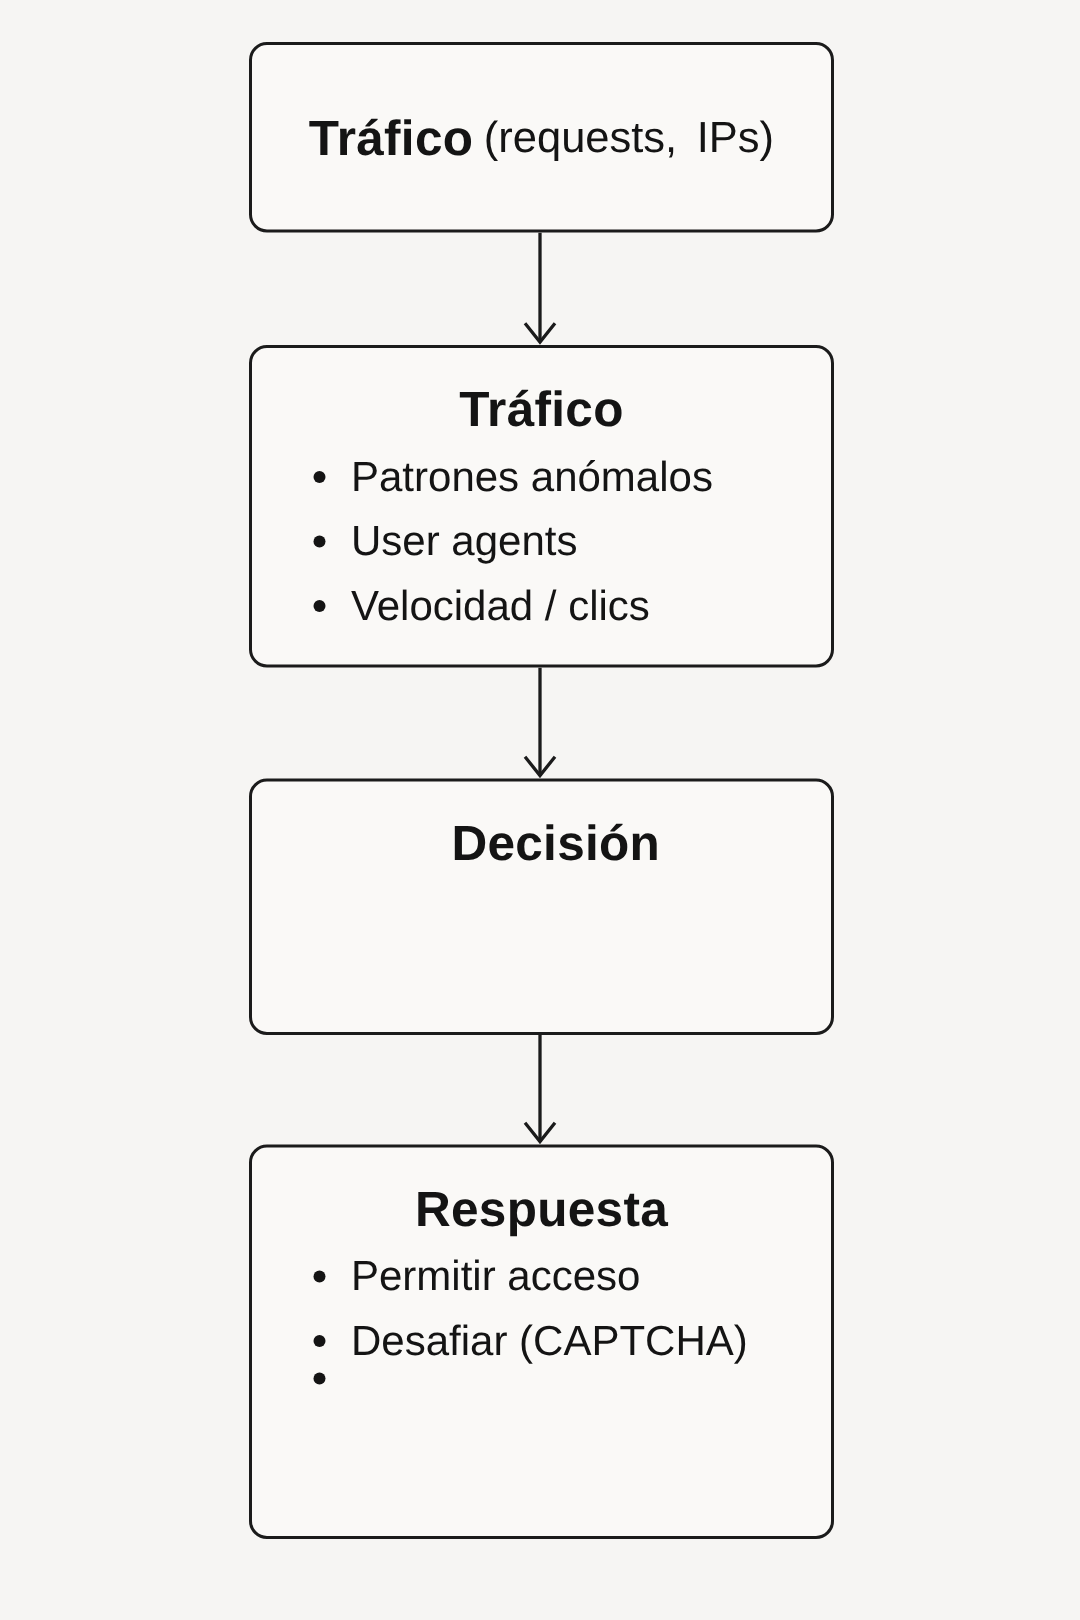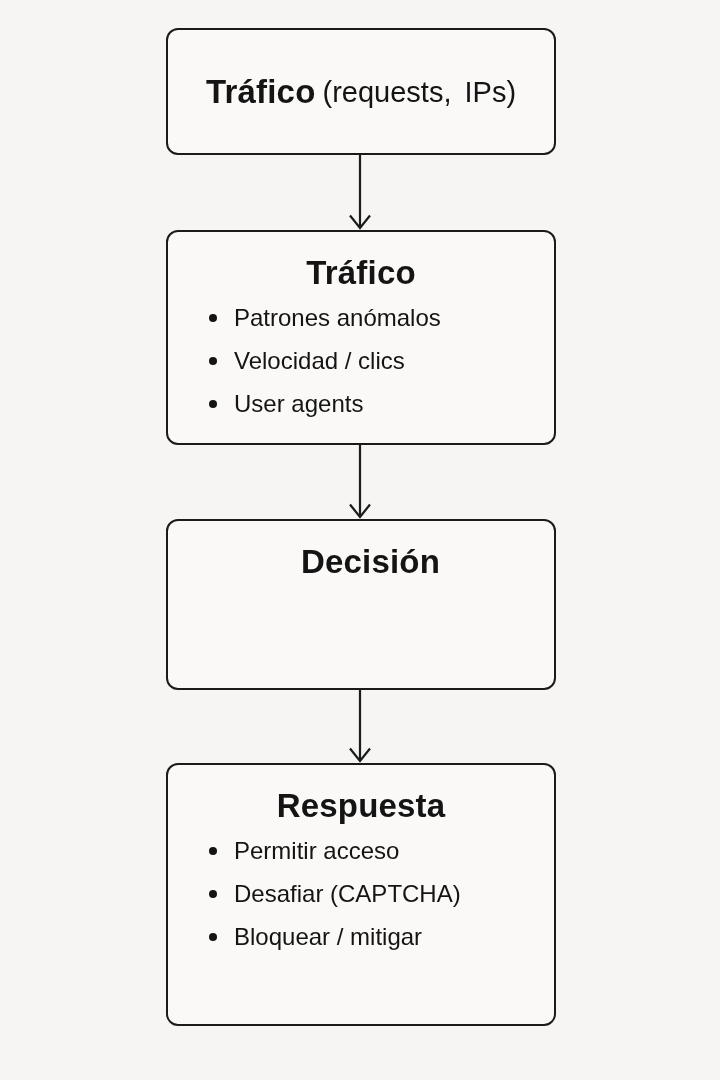--- a/index.html
+++ b/index.html
@@ -50,21 +50,21 @@
   }
   .bullet-list {
     list-style: none;
     margin: 4px 0 0 0;
     padding: 0;
   }
   .bullet-item {
     display: flex;
     align-items: center;
     line-height: 43px;
-    font-size: 24px;
+    font-size: 28px;
   }
   .bullet-dot {
     flex: 0 0 auto;
     width: 8px;
     height: 8px;
     border-radius: 50%;
     background: #141414;
     margin-left: 41px;
     margin-right: 17px;
   }
@@ -97,25 +97,25 @@
 
   <section class="node node-2">
     <h2 class="node-title">Tráfico</h2>
     <ul class="bullet-list">
       <li class="bullet-item">
         <span class="bullet-dot"></span>
         <span>Patrones anómalos</span>
       </li>
       <li class="bullet-item">
         <span class="bullet-dot"></span>
-        <span>Velocidad / clics</span>
+        <span>User agents</span>
       </li>
       <li class="bullet-item">
         <span class="bullet-dot"></span>
-        <span>User agents</span>
+        <span>Velocidad / clics</span>
       </li>
     </ul>
   </section>
 
   <div class="arrow arrow-2">
     <svg viewBox="0 0 28 74" preserveAspectRatio="none" aria-hidden="true">
       <line x1="14" y1="0" x2="14" y2="72" stroke="#1b1b1b" stroke-width="2.2"></line>
       <polyline points="4,59.5 14,72 24,59.5" fill="none" stroke="#1b1b1b" stroke-width="2.2"></polyline>
     </svg>
   </div>
@@ -139,18 +139,17 @@
       <li class="bullet-item">
         <span class="bullet-dot"></span>
         <span>Permitir acceso</span>
       </li>
       <li class="bullet-item">
         <span class="bullet-dot"></span>
         <span>Desafiar (CAPTCHA)</span>
       </li>
       <li class="bullet-item">
         <span class="bullet-dot"></span>
-        <span>Bloquear / mitigar</span>
       </li>
     </ul>
   </section>
 
 </div>
 
 </body></html>

